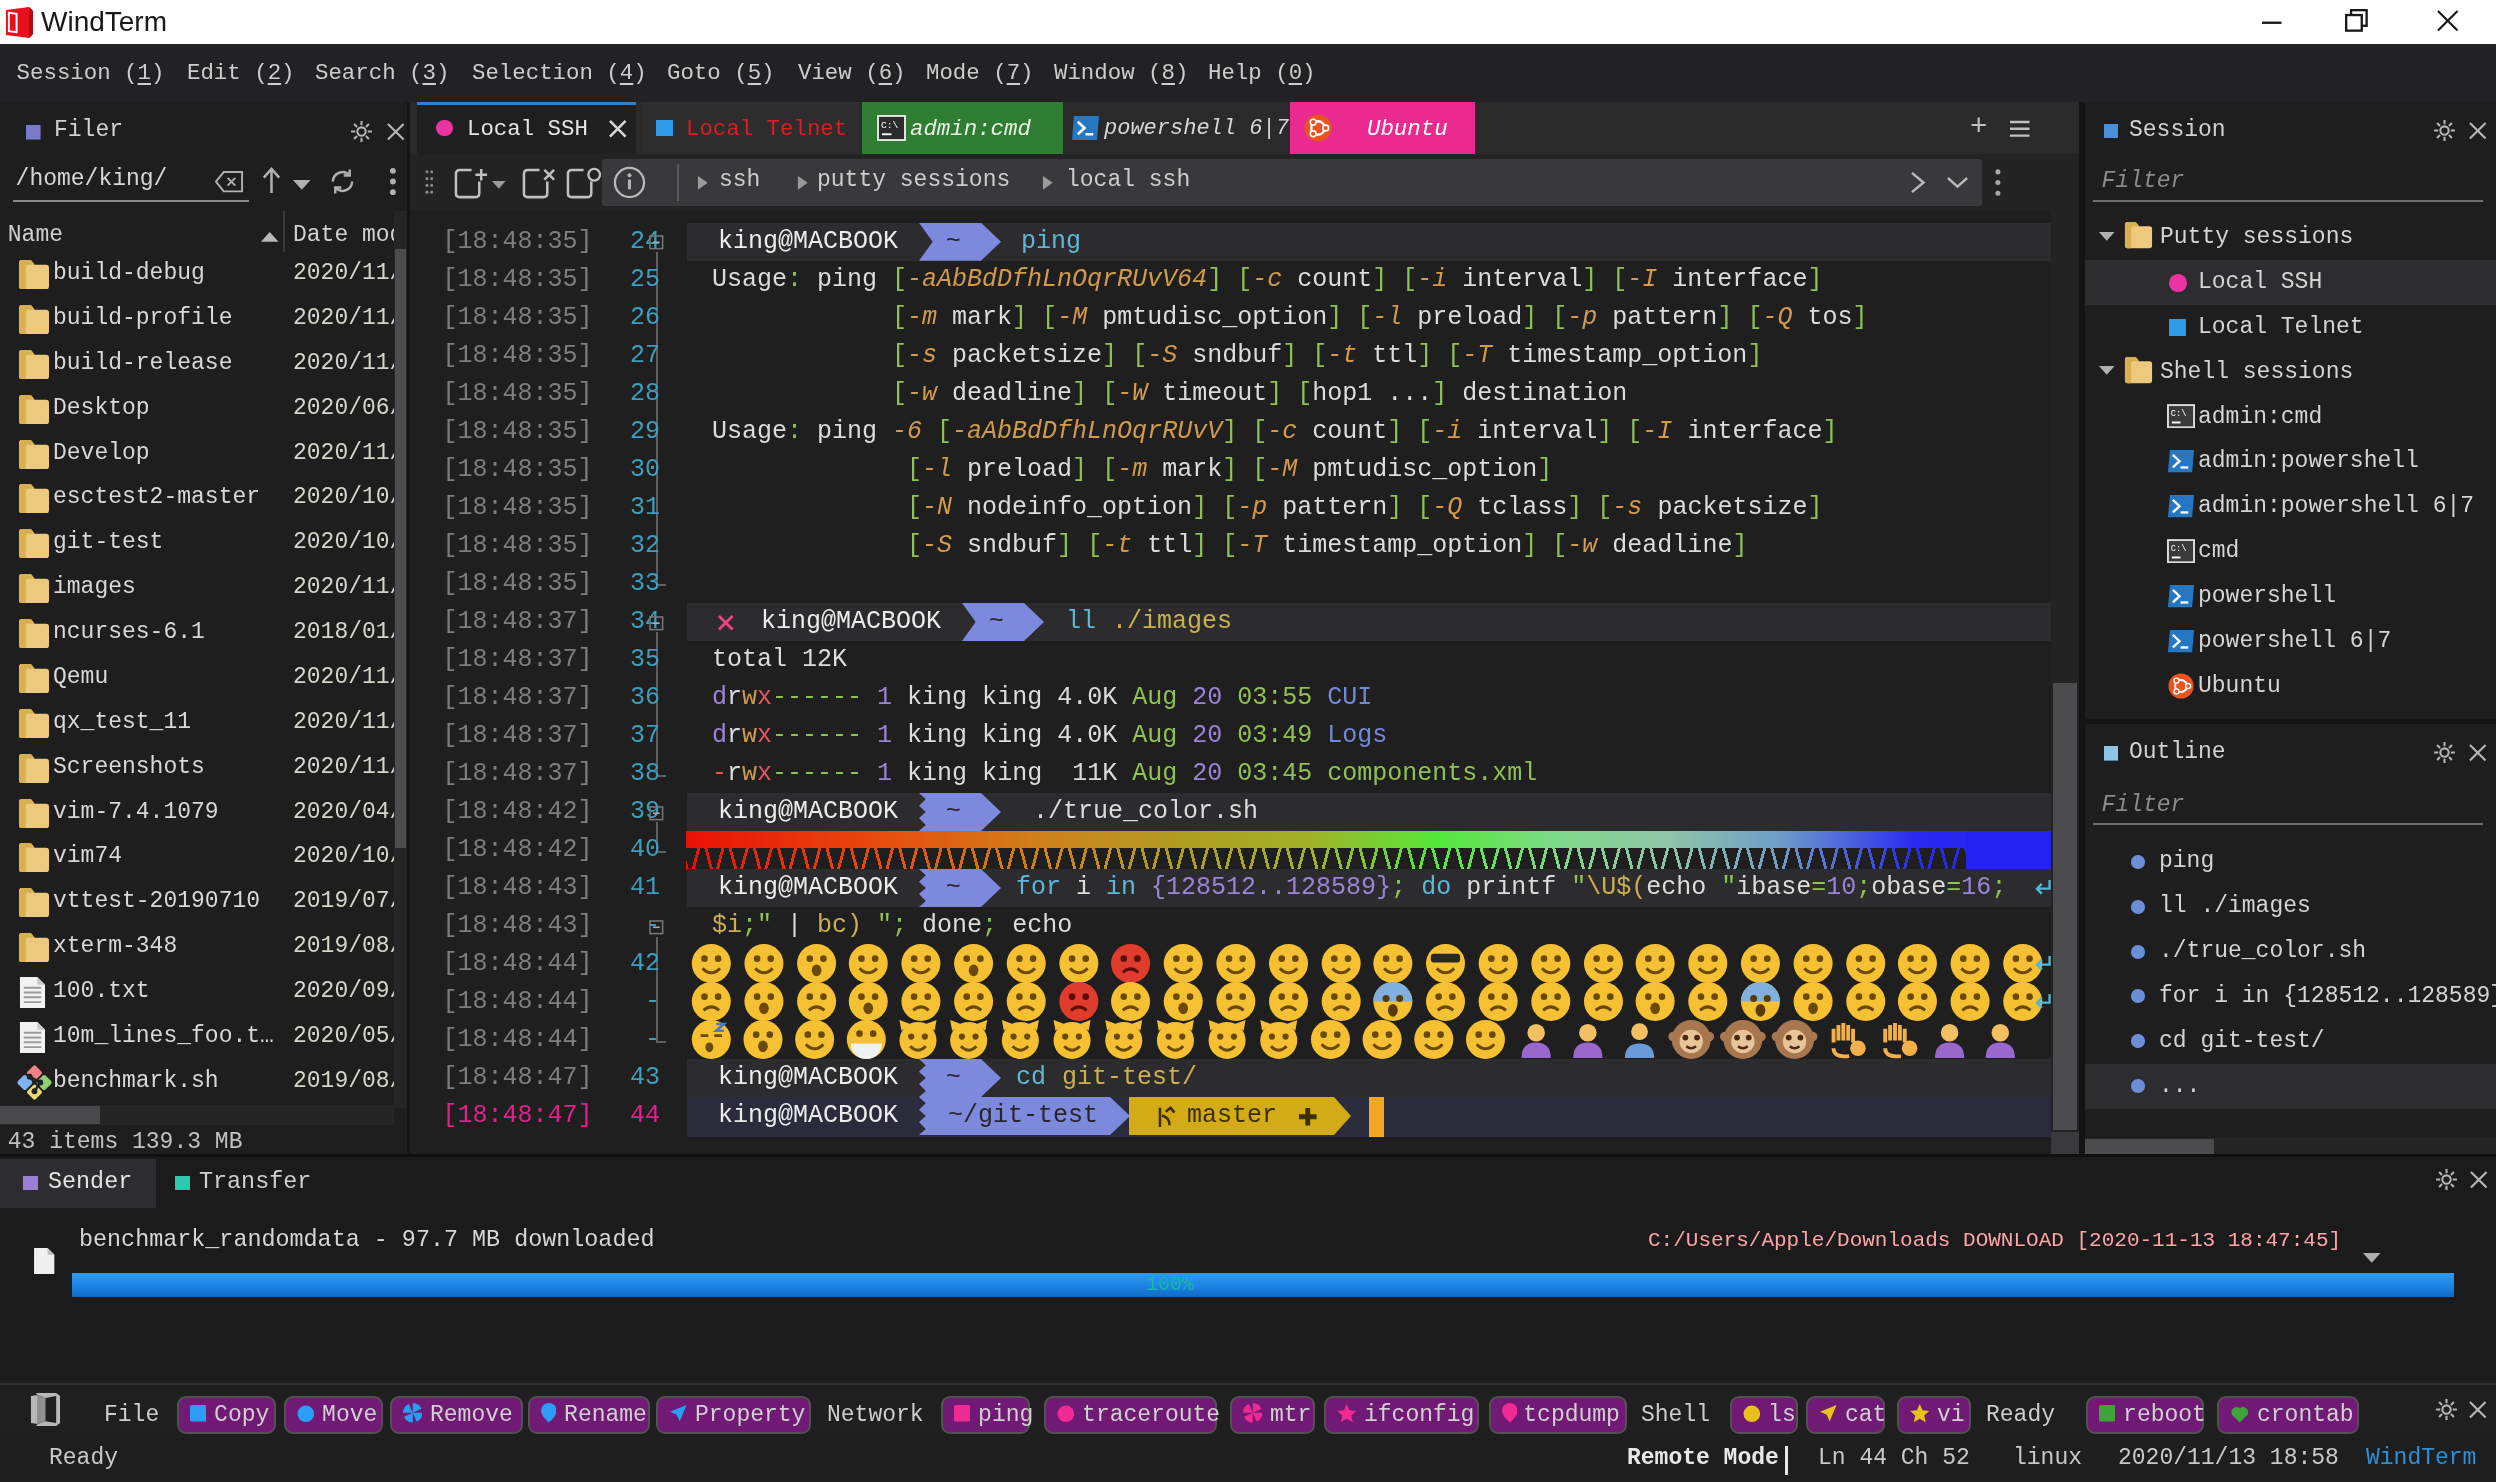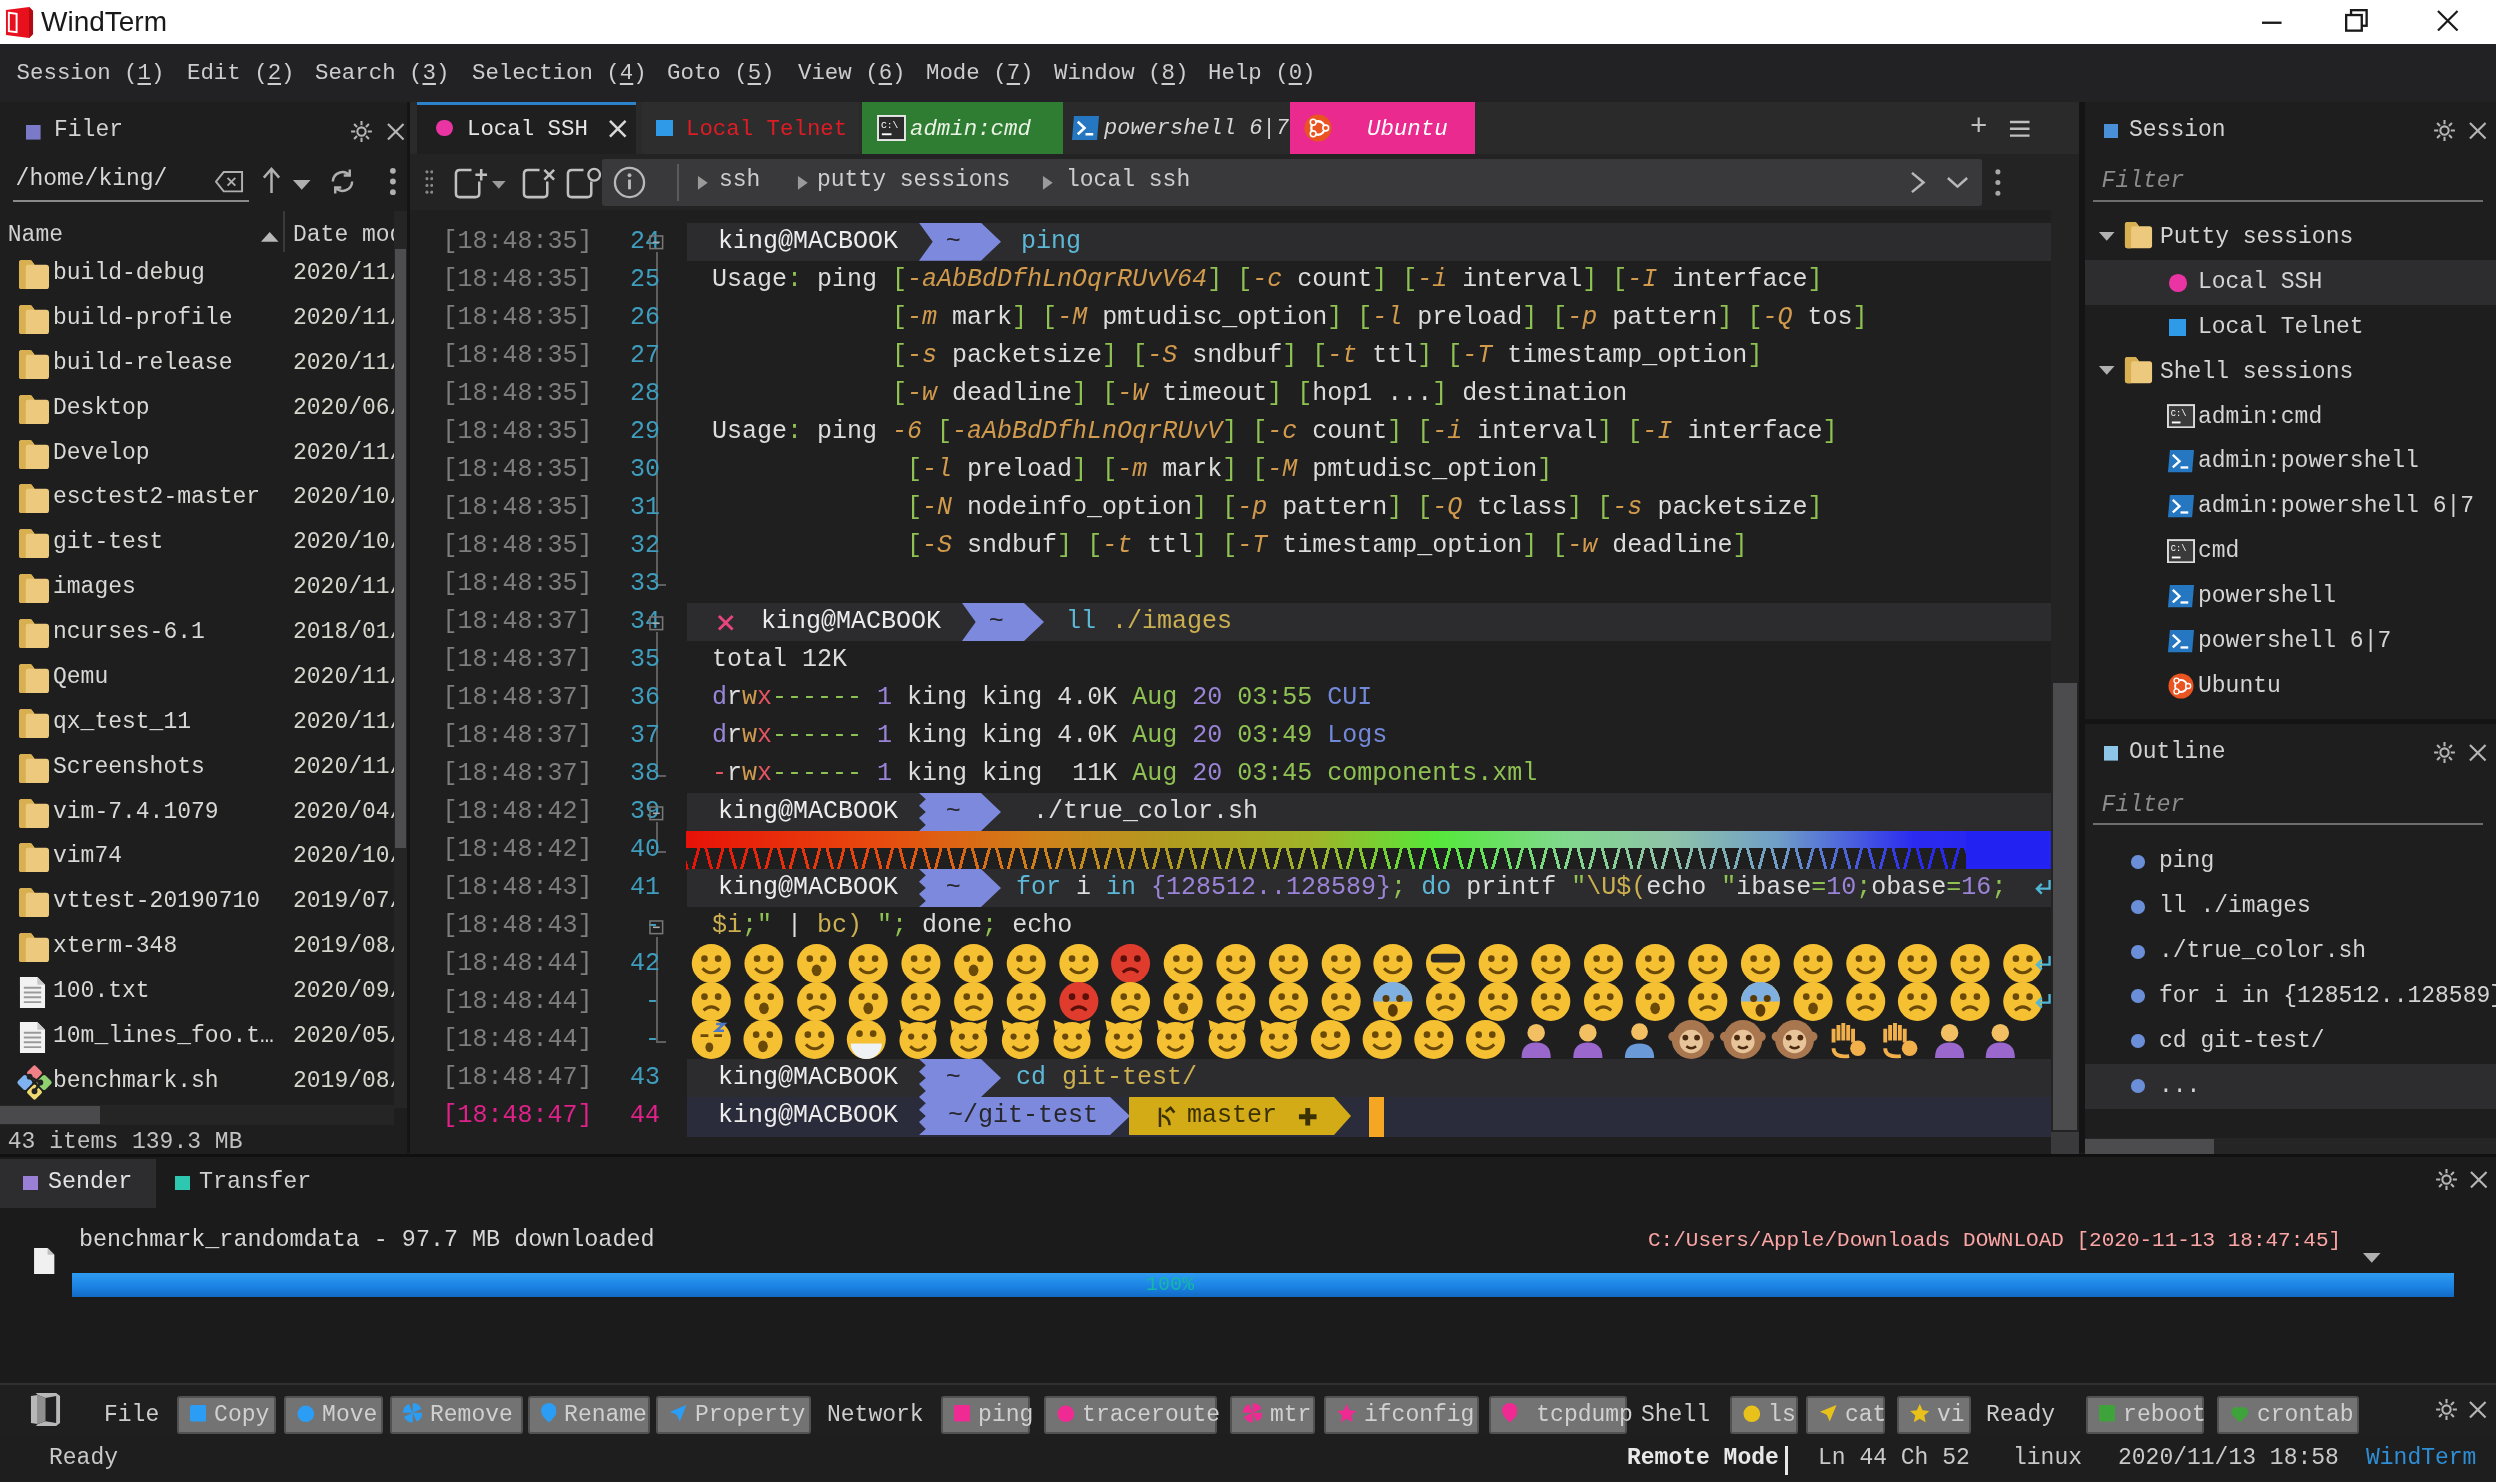--- a/index.html
+++ b/index.html
@@ -37,21 +37,21 @@
 .cmdbg{position:absolute;left:277px;width:1364px;height:38px;background:#2c2c2e;}
 
 .pseg{position:absolute;height:38px;line-height:38px;font-size:25px;}
 
 #right{position:absolute;left:2085px;top:102px;width:412px;height:1051px;background:#1e1e1e;}
 .srow{position:absolute;left:0;width:412px;height:45px;line-height:45px;font-size:23px;color:#d4d4d4;white-space:pre;}
 
 #sender{position:absolute;left:0;top:1157px;width:2497px;height:226px;background:#1b1b1c;}
 
 #toolbar{position:absolute;left:0;top:1383px;width:2497px;height:51px;background:#1f1f20;border-top:2px solid #303032;}
-.tbtn{position:absolute;top:10.7px;height:38px;border:2px solid #525252;border-radius:3px;background:#737373;color:#d0d0d0;font-size:23px;line-height:34px;white-space:pre;font-family:Liberation Mono, monospace;}
+.tbtn{position:absolute;top:10.7px;height:38px;border:2px solid #525252;border-radius:9px;background:#701a75;color:#d0d0d0;font-size:23px;line-height:34px;white-space:pre;font-family:Liberation Mono, monospace;}
 .tlab{position:absolute;top:16.6px;font-size:23px;color:#cdcdcd;}
 
 #status{position:absolute;left:0;top:1434px;width:2497px;height:49px;background:#1e1e1f;}
 #status span{position:absolute;top:10.7px;font-size:23px;color:#c9c9c9;white-space:pre;}
 </style></head>
 <body>
 <div id="title">
 <svg class="abs" style="left:4.9px;top:6.8px" width="29" height="31" viewBox="0 0 30 32">
       <path d="M1 3 L25 0 L29 4 L29 28 L25 32 L1 29 Z" fill="#e8101d"></path>
       <path d="M25 0 L29 4 L29 28 L25 32 Z" fill="#b00a12"></path>
@@ -716,21 +716,21 @@
         <circle cx="9" cy="9" r="8.5" fill="#ef2a92"></circle>
       </svg><span style="margin-left:7.8px">traceroute</span></div>
 <div class="tbtn" style="left:1230px;width:85px;padding-left:10.7px"><svg width="19.5" height="19.5" style="vertical-align:-2px" viewBox="0 0 20 20">
         <path d="M10 10 L10 0 A10 10 0 0 1 19 6 Z M10 10 L20 10 A10 10 0 0 1 14 19 Z M10 10 L10 20 A10 10 0 0 1 1 14 Z M10 10 L0 10 A10 10 0 0 1 6 1 Z" fill="#ef2a92"></path>
       </svg><span style="margin-left:7.8px">mtr</span></div>
 <div class="tbtn" style="left:1324px;width:155px;padding-left:10.7px"><svg width="19.5" height="18.5" style="vertical-align:-2px" viewBox="0 0 20 19">
         <path d="M10 0 L12.9 6.4 L19.8 7.2 L14.6 11.9 L16.1 18.8 L10 15.2 L3.9 18.8 L5.4 11.9 L0.2 7.2 L7.1 6.4 Z" fill="#ef2a92"></path>
       </svg><span style="margin-left:7.8px">ifconfig</span></div>
 <div class="tbtn" style="left:1489px;width:138px;padding-left:10.7px"><svg width="15.6" height="19.5" style="vertical-align:-2px" viewBox="0 0 16 20">
         <path d="M8 0 a8 8 0 0 1 8 8 q0 5 -8 12 q-8 -7 -8 -12 a8 8 0 0 1 8 -8" fill="#ef2a92"></path>
-      </svg><span style="margin-left:19px">tcpdump</span></div>
+      </svg><span style="margin-left:6px">tcpdump</span></div>
 <span class="tlab" style="left:1641px">Shell</span>
 <div class="tbtn" style="left:1730px;width:68px;padding-left:10.7px"><svg width="17.6" height="17.6" style="vertical-align:-2px" viewBox="0 0 18 18">
         <circle cx="9" cy="9" r="8.5" fill="#e8c21a"></circle>
       </svg><span style="margin-left:7.8px">ls</span></div>
 <div class="tbtn" style="left:1806px;width:79px;padding-left:10.7px"><svg width="18.5" height="18.5" style="vertical-align:-2px" viewBox="0 0 19 19">
         <path d="M1 8 L18 1 L11 18 L8 11 Z" fill="#e8c21a"></path>
       </svg><span style="margin-left:7.8px">cat</span></div>
 <div class="tbtn" style="left:1897px;width:74px;padding-left:10.7px"><svg width="19.5" height="18.5" style="vertical-align:-2px" viewBox="0 0 20 19">
         <path d="M10 0 L12.9 6.4 L19.8 7.2 L14.6 11.9 L16.1 18.8 L10 15.2 L3.9 18.8 L5.4 11.9 L0.2 7.2 L7.1 6.4 Z" fill="#e8c21a"></path>
       </svg><span style="margin-left:7.8px">vi</span></div>

